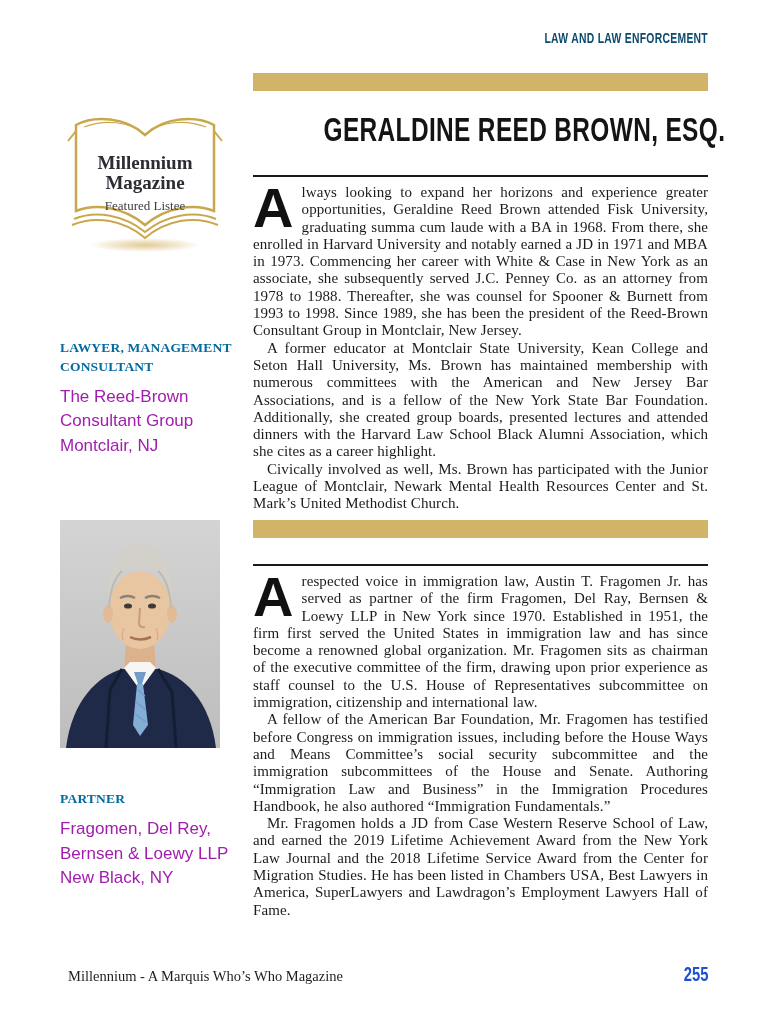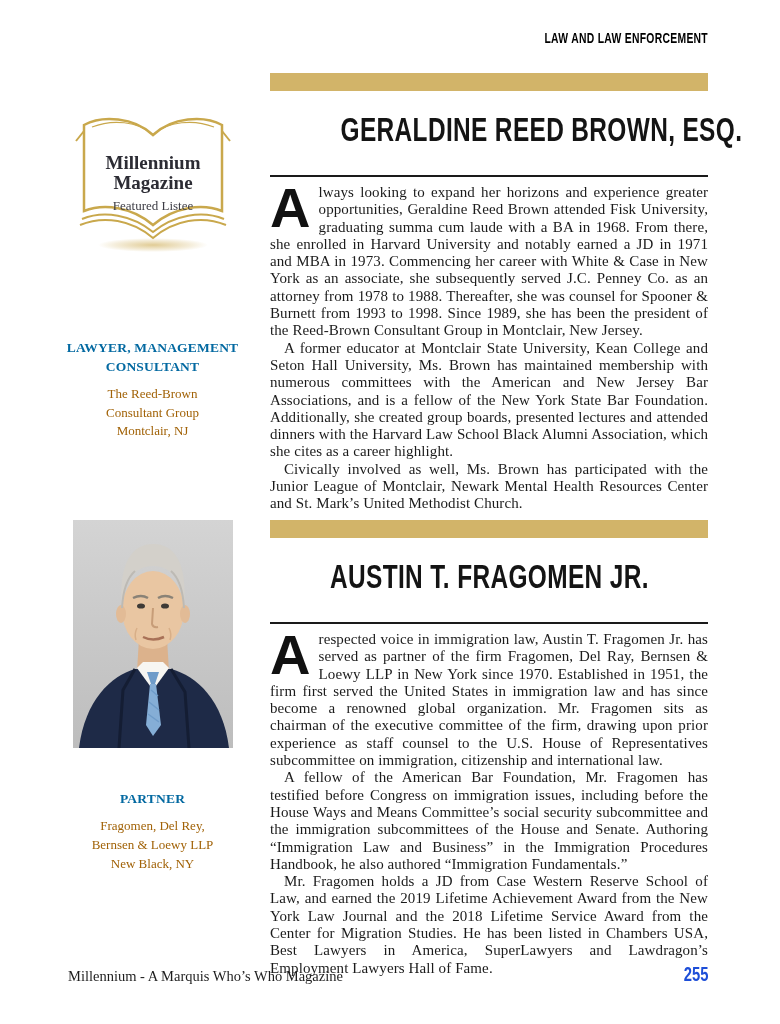--- a/index.html
+++ b/index.html
@@ -17,28 +17,28 @@
     font-weight: 700;
     transform: scaleX(0.74);
     white-space: nowrap;
   }
   
   .page-header {
     position: absolute; top: 30px; left: 60px; right: 72px;
     text-align: right;
     font-size: 14px;
     letter-spacing: 0.4px;
-    color: #000000;
+    color: #0c4a6e;
   }
   .page-header .cond { transform-origin: 100% 50%; }
   
   .section { position: absolute; left: 60px; right: 72px; display: flex; }
   .section-1 { top: 73px; }
   .section-2 { top: 520px; }
-  .left-col { width: 185px; flex: 0 0 185px; margin-right: 25px; text-align: center; }
+  .left-col { width: 185px; flex: 0 0 185px; margin-right: 8px; }
   .main-col { flex: 1; min-width: 0; }
   .gold-bar {
     height: 18px;
     background: var(--accent, #d2b469);
   }
   .profile-title {
     margin: 20px 0 0 0;
     text-align: center;
     font-size: 33px;
     line-height: 38px;
@@ -76,24 +76,24 @@
     font-size: 13.5px;
     font-weight: 700;
     line-height: 1.4;
     letter-spacing: 0.2px;
     color: #0369a1;
   }
   .role-1 { margin-top: 80px; }
   .role-2 { margin-top: 38px; }
   .org-block {
     margin: 8px 0 0 0;
-    font-family: Liberation Serif, serif;
-    font-size: 13px;
+    font-family: Liberation Sans, sans-serif;
+    font-size: 17px;
     line-height: 1.45;
-    color: #a16207;
+    color: #a21caf;
   }
   .org-block span { display: block; }
   .photo-frame { margin-top: 0; display: inline-block; line-height: 0; }
   
   .page-footer {
     position: absolute; top: 963px; left: 68px; right: 72px;
     display: flex; justify-content: space-between; align-items: baseline;
     font-size: 14.5px;
     color: #1d1d1d;
   }
@@ -194,23 +194,20 @@
     </span>
     <h3 class="role-heading role-2">PARTNER</h3>
     <p class="org-block">
       <span>Fragomen, Del Rey,</span>
       <span>Bernsen &amp; Loewy LLP</span>
       <span>New Black, NY</span>
     </p>
   </aside>
   <div class="main-col">
     <div class="gold-bar"></div>
-    <h1 class="profile-title">
-      <span class="cond">AUSTIN T. FRAGOMEN JR.</span>
-    </h1>
     <hr class="title-rule">
     <div class="body-text">
       <p><span class="dropcap">A</span><span>respected voice in immigration law, Austin T. Fragomen Jr. has served as partner of the firm Fragomen, Del Ray, Bernsen &amp; Loewy LLP in New York since 1970. Established in 1951, the firm first served the United States in immigration law and has since become a renowned global organization. Mr. Fragomen sits as chairman of the executive committee of the firm, drawing upon prior experience as staff counsel to the U.S. House of Representatives subcommittee on immigration, citizenship and international law.</span></p>
       <p>A fellow of the American Bar Foundation, Mr. Fragomen has testified before Congress on immigration issues, including before the House Ways and Means Committee’s social security subcommittee and the immigration subcommittees of the House and Senate. Authoring “Immigration Law and Business” in the Immigration Procedures Handbook, he also authored “Immigration Fundamentals.”</p>
       <p>Mr. Fragomen holds a JD from Case Western Reserve School of Law, and earned the 2019 Lifetime Achievement Award from the New York Law Journal and the 2018 Lifetime Service Award from the Center for Migration Studies. He has been listed in Chambers USA, Best Lawyers in America, SuperLawyers and Lawdragon’s Employment Lawyers Hall of Fame.</p>
     </div>
   </div>
 </section>
 
 <footer class="page-footer">

